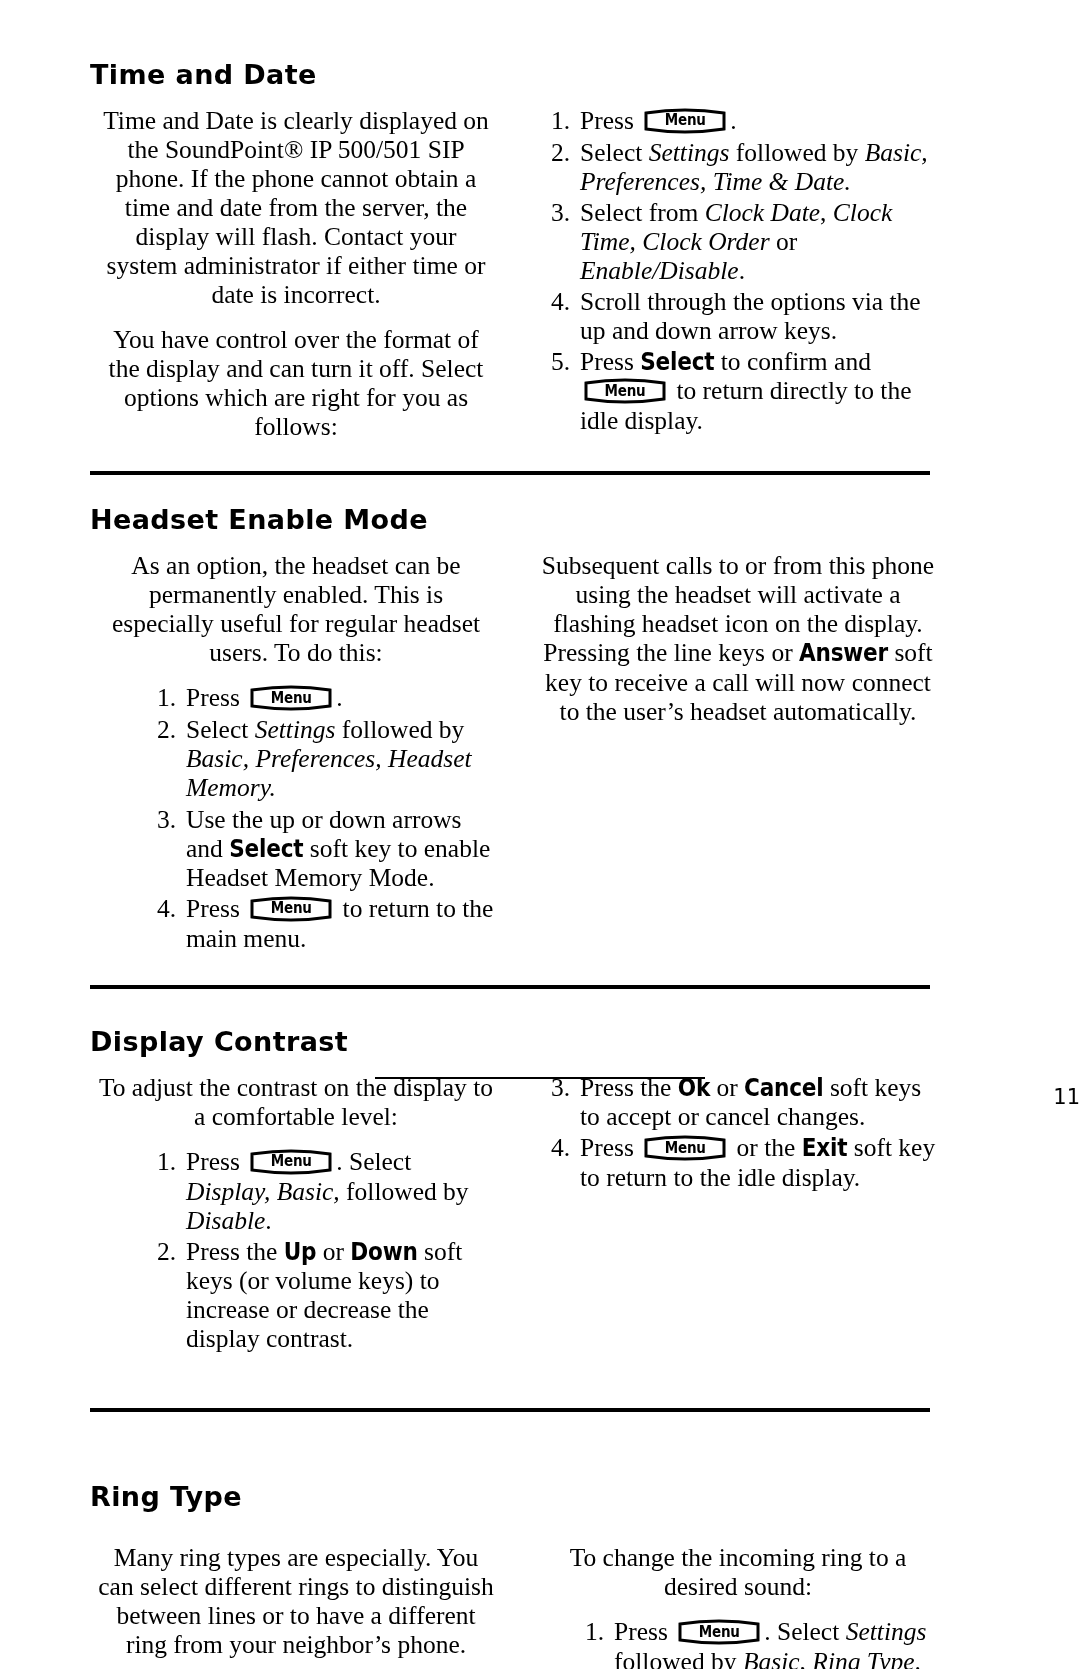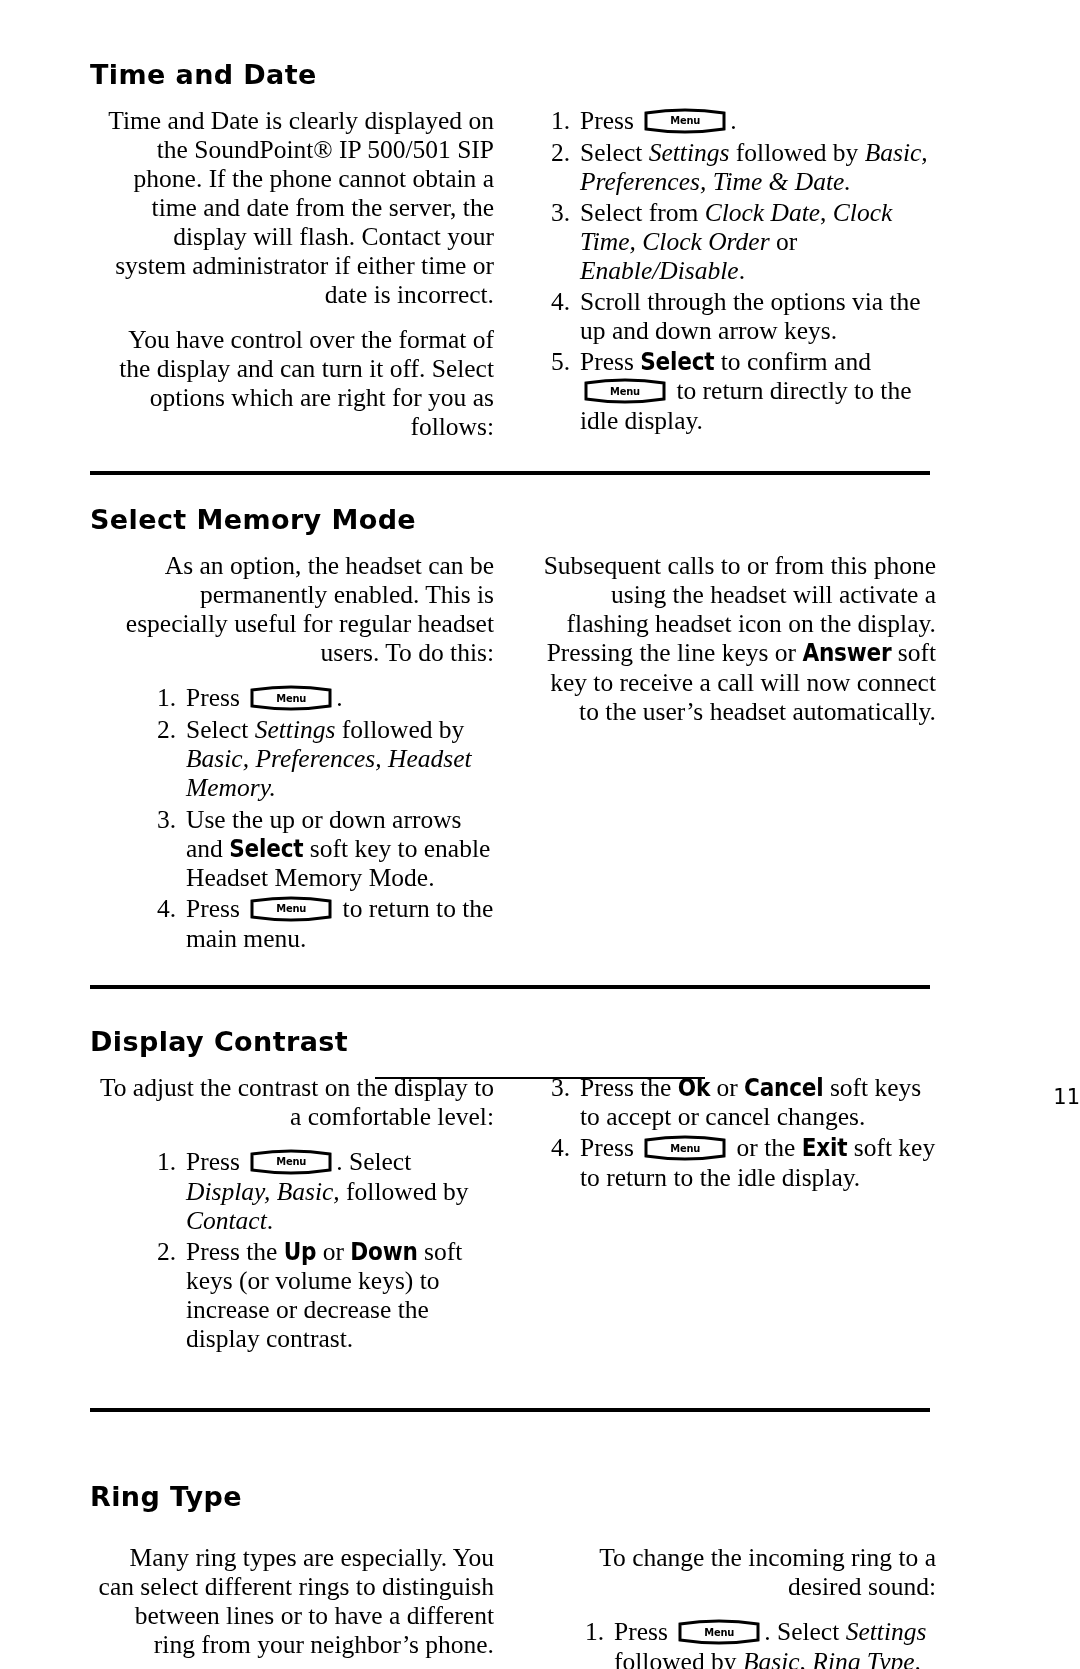--- a/index.html
+++ b/index.html
@@ -42,21 +42,21 @@
   }
   .col {
     width: 404px;
     flex: 0 0 404px;
   }
 
   p.body {
     font-size: 25.5px;
     line-height: 1.14;
     margin: 0 0 16px 8px;
-    text-align: right;
+    text-align: center;
   }
   p.body:last-child { margin-bottom: 0; }
 
   
   ol.steps {
     list-style: none;
     margin: 0;
     padding: 0;
     font-size: 25.5px;
     line-height: 1.14;
@@ -105,21 +105,21 @@
   .menukey .kl {
     position: absolute;
     left: 0; top: 0;
     width: 86px;
     height: 30px;
     display: flex;
     align-items: center;
     justify-content: center;
     font-family: "DejaVu Sans Condensed", "Liberation Sans Narrow", "DejaVu Sans", "Liberation Sans", sans-serif;
     font-weight: bold;
-    font-size: 11px;
+    font-size: 15px;
     font-stretch: condensed;
     letter-spacing: -0.2px;
     line-height: 1;
   }
 
   
   .sep {
     border: 0;
     border-top: 4px solid #000;
     margin: 0;
@@ -188,21 +188,21 @@
         </ol>
       </div>
     </div>
   </div>
 
   <div class="spacer-30"></div>
   <hr class="sep">
   <div class="spacer-30"></div>
 
   <div class="sec">
-    <h2 class="sec-title">Select Memory Mode</h2>
+    <h2 class="sec-title">Headset Enable Mode</h2>
     <div class="cols">
       <div class="col">
         <p class="body"><span>As an option, the headset can be permanently enabled.  This is especially useful for regular headset users.  To do this:</span></p>
         <ol class="steps" style="margin-left:48px">
           <li>
             <span class="num">1.</span><span>Press </span><span class="menukey"><svg viewBox="0 0 86 30" preserveAspectRatio="none">
                   <path d="M4 7 Q43 1 82 7 L82 23 Q43 29 4 23 Z" fill="#fff" stroke="#000" stroke-width="3"></path>
                 </svg><span class="kl">Menu</span></span><span>.</span>
           </li>
           <li>
@@ -230,21 +230,21 @@
 
   <div class="sec">
     <h2 class="sec-title">Display Contrast</h2>
     <div class="cols">
       <div class="col">
         <p class="body"><span>To adjust the contrast on the display to a comfortable level:</span></p>
         <ol class="steps" style="margin-left:48px">
           <li>
             <span class="num">1.</span><span>Press </span><span class="menukey"><svg viewBox="0 0 86 30" preserveAspectRatio="none">
                   <path d="M4 7 Q43 1 82 7 L82 23 Q43 29 4 23 Z" fill="#fff" stroke="#000" stroke-width="3"></path>
-                </svg><span class="kl">Menu</span></span><span>.  Select </span><i>Display, Basic,</i><span> followed by </span><i>Contact</i><span>.</span>
+                </svg><span class="kl">Menu</span></span><span>.  Select </span><i>Display, Basic,</i><span> followed by </span><i>Disable</i><span>.</span>
           </li>
           <li>
             <span class="num">2.</span><span>Press the </span><span class="softkey">Up</span><span> or </span><span class="softkey">Down</span><span> soft keys (or volume keys) to increase or decrease the display contrast.</span>
           </li>
         </ol>
       </div>
       <div class="col">
         <ol class="steps">
           <li>
             <span class="num">3.</span><span>Press the </span><span class="softkey">Ok</span><span> or </span><span class="softkey">Cancel</span><span> soft keys to accept or cancel changes.</span>

